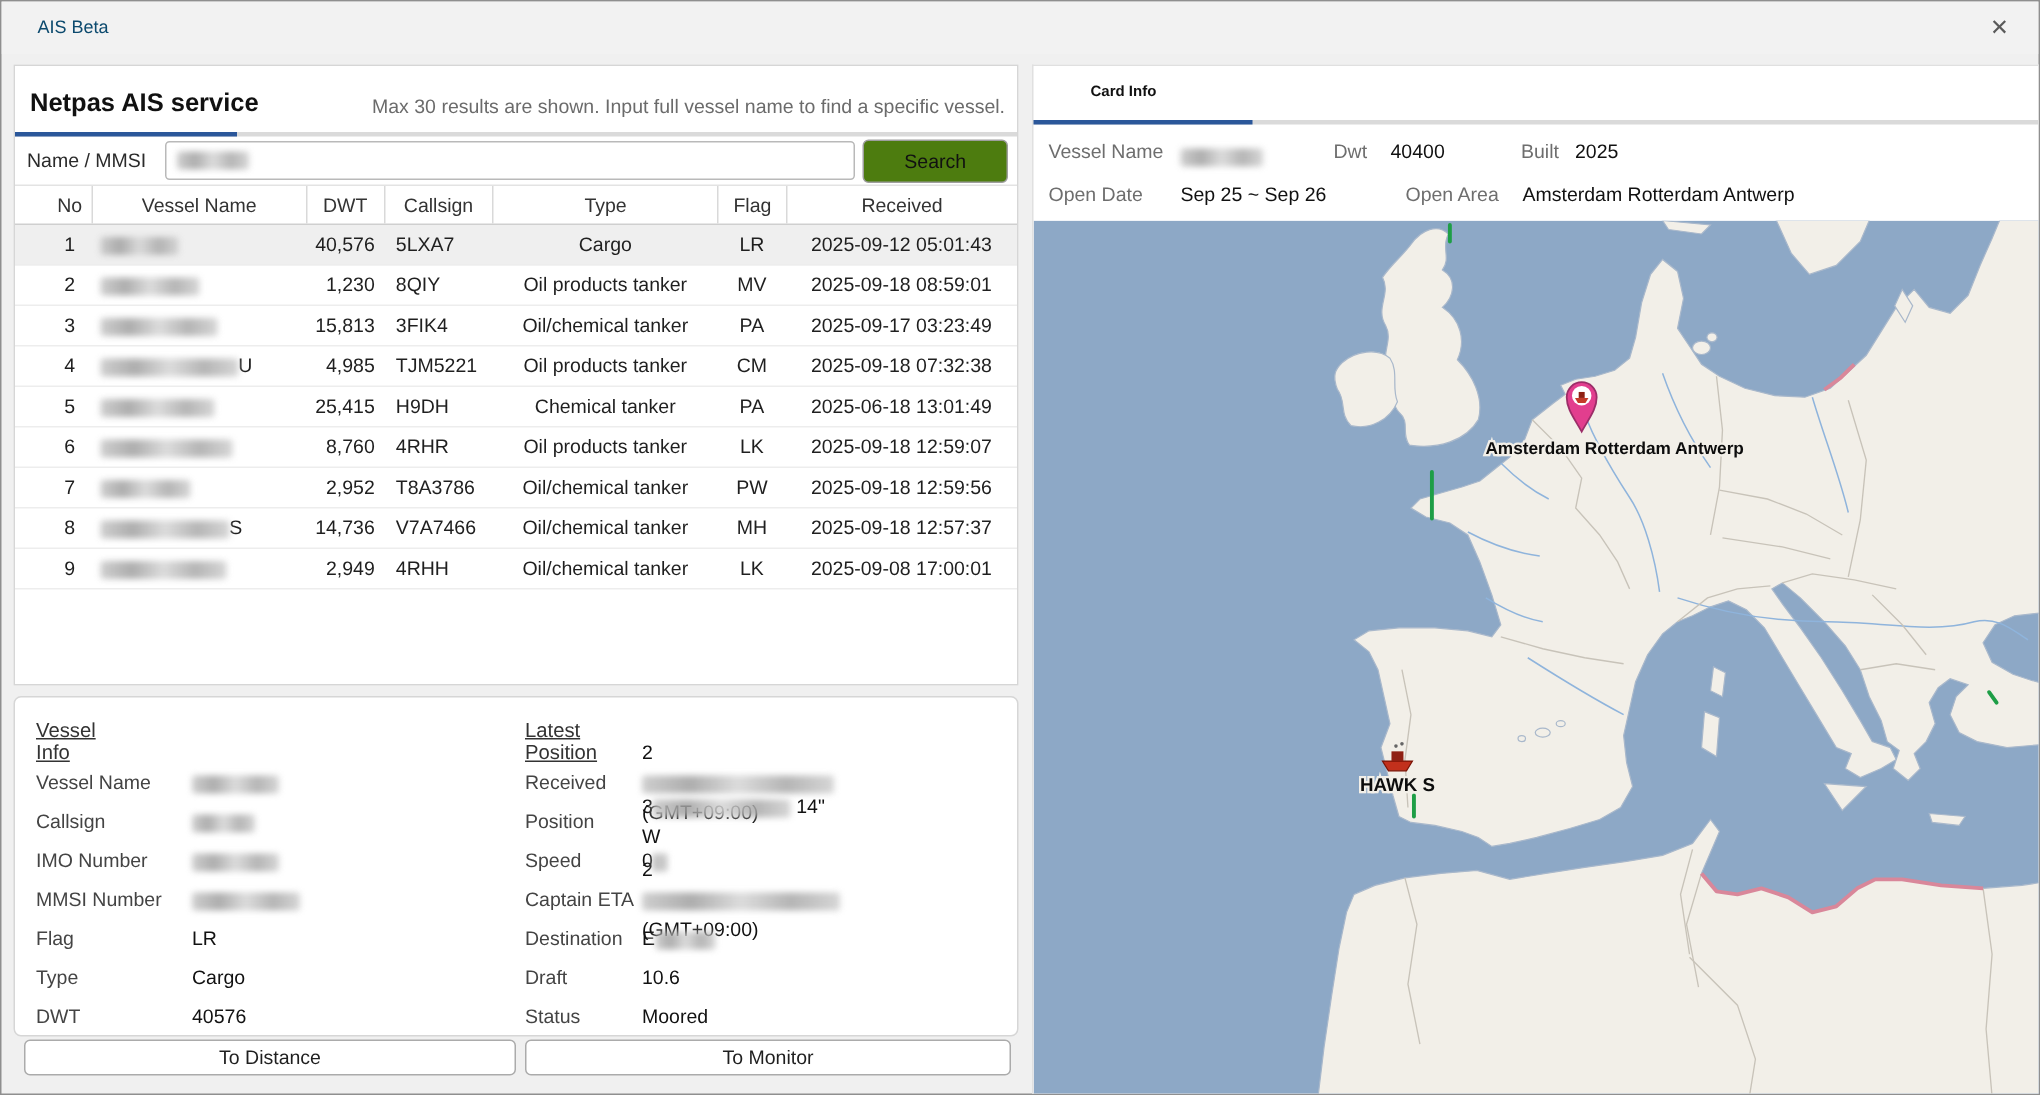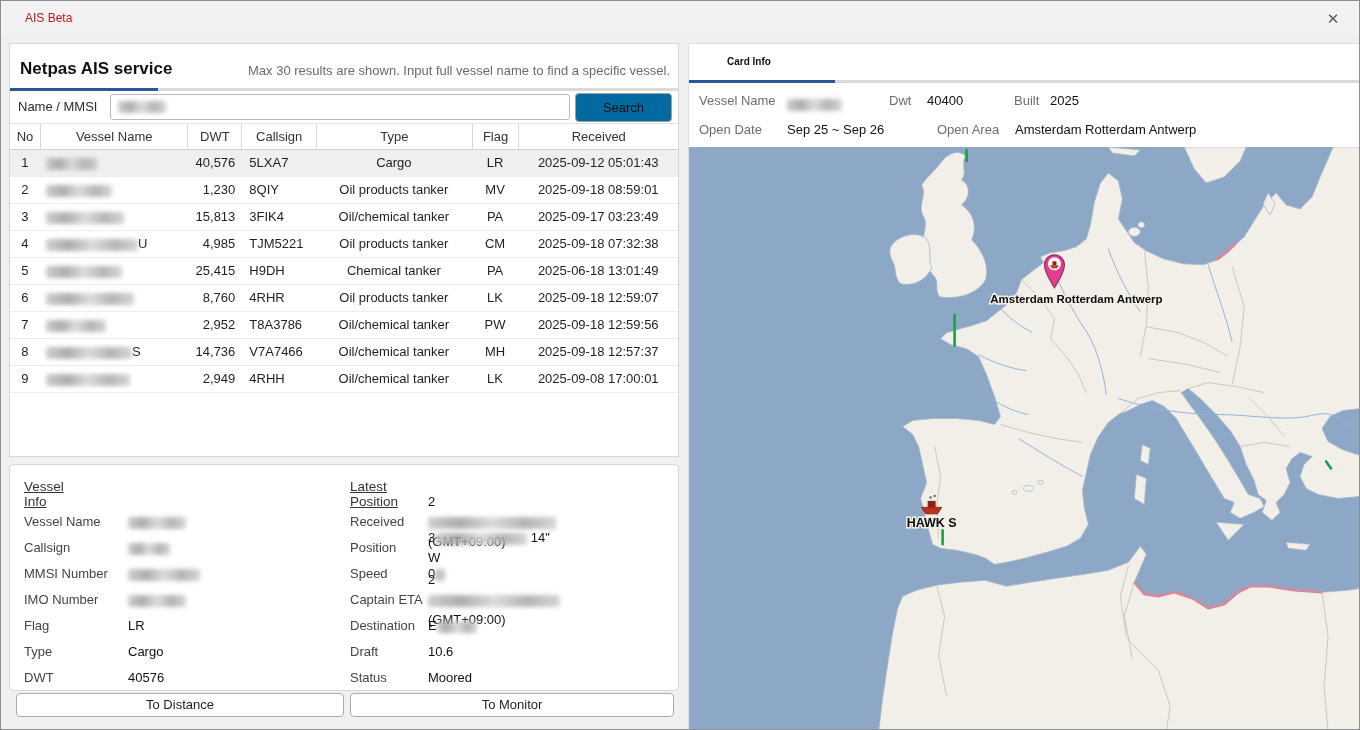--- a/index.html
+++ b/index.html
@@ -1,48 +1,48 @@
 <!DOCTYPE html>
 <html><head>
 <meta charset="utf-8">
 <style>
   html,body{margin:0;padding:0;background:#ddd;}
   .screen{position:relative;width:1360px;height:730px;background:#f0f0f0;
     border:1px solid #8f8f8f;box-sizing:border-box;overflow:hidden;
     font-family:"Liberation Sans",sans-serif;color:#1f1f1f;}
   
   .titlebar{position:absolute;left:0;top:0;width:100%;height:35px;background:#f2f2f2;}
-  .titlebar .title{position:absolute;left:24px;top:0;line-height:35px;font-size:12px;color:#b91c1c;}
+  .titlebar .title{position:absolute;left:24px;top:0;line-height:35px;font-size:12px;color:#0c4a6e;}
   .close-btn{position:absolute;right:14px;top:7px;width:24px;height:22px;text-align:center;
     line-height:22px;font-size:15px;color:#5a5a5a;cursor:pointer;}
   
   .card{position:absolute;background:#fff;border:1px solid #d6d6d6;box-sizing:border-box;}
   
   #leftTop{left:8px;top:42px;width:670px;height:414px;}
   .tabrow{position:relative;height:44px;}
   .tab-label{position:absolute;left:10px;bottom:9px;font-size:17px;font-weight:bold;color:#111;}
   .tab-note{position:absolute;right:8px;bottom:10px;font-size:13px;color:#6b6b6b;margin-left:40px;}
   .underline{position:relative;height:3px;background:#dadada;}
   .underline .blue{position:absolute;left:0;top:0;height:3px;background:#2b579a;}
   .searchrow{position:relative;height:32px;}
   .search-label{position:absolute;left:8px;top:0;line-height:32px;font-size:13px;color:#2b2b2b;}
   .input-box{position:absolute;left:100px;top:3px;width:460px;height:26px;border:1px solid #b9b9b9;
     border-radius:3px;background:#fff;box-sizing:border-box;padding-left:7px;display:flex;align-items:center;}
   .search-btn{position:absolute;left:565px;top:2px;width:97px;height:29px;border:1px solid #9e9e9e;
-    border-radius:4px;background:#0369a1;font-size:13px;color:#111;text-align:center;line-height:27px;cursor:pointer;box-sizing:border-box;}
+    border-radius:4px;background:#4d7c0f;font-size:13px;color:#111;text-align:center;line-height:27px;cursor:pointer;box-sizing:border-box;}
   
   .thead{display:flex;height:27px;line-height:26px;font-size:13px;color:#333;
     border-top:1px solid #e3e3e3;border-bottom:1px solid #cfcfcf;box-sizing:border-box;}
   .thead .cell{box-sizing:border-box;text-align:center;border-left:1px solid #d9d9d9;}
   .thead .cell:first-child{border-left:none;}
   .trow{display:flex;height:27px;line-height:26px;font-size:13px;color:#1f1f1f;
     border-bottom:1px solid #ededed;box-sizing:border-box;cursor:default;}
   .trow.selected{background:#efefef;}
   .cell{box-sizing:border-box;overflow:hidden;white-space:nowrap;}
-  .c-no{width:30px;text-align:center;}
+  .c-no{width:30px;text-align:center;margin-left:22px;}
   .c-name{width:148px;text-align:left;padding-left:6px;}
   .c-dwt{width:54px;text-align:right;padding-right:6px;}
   .c-call{width:75px;text-align:left;padding-left:8px;}
   .c-type{width:156px;text-align:center;}
   .c-flag{width:47px;text-align:center;}
   .c-rcv{width:160px;text-align:center;}
   .thead .c-name,.thead .c-dwt,.thead .c-call{text-align:center;padding:0;}
   
   .blur{display:inline-block;height:12px;border-radius:2px;vertical-align:middle;
     background:linear-gradient(90deg,#c6c6c6,#9f9f9f 25%,#d6d6d6 50%,#a8a8a8 75%,#cfcfcf);
@@ -195,26 +195,26 @@
       <div class="info-items" id="vesselInfoList">
           <div class="info-row">
             <span class="info-label w104">Vessel Name</span>
             <span class="info-value"><span></span><span class="blur" style="width: 58px;"></span><span></span></span>
           </div>
           <div class="info-row">
             <span class="info-label w104">Callsign</span>
             <span class="info-value"><span></span><span class="blur" style="width: 42px;"></span><span></span></span>
           </div>
           <div class="info-row">
+            <span class="info-label w104">IMO Number</span>
+            <span class="info-value"><span></span><span class="blur" style="width: 58px;"></span><span></span></span>
+          </div>
+          <div class="info-row">
             <span class="info-label w104">MMSI Number</span>
             <span class="info-value"><span></span><span class="blur" style="width: 72px;"></span><span></span></span>
-          </div>
-          <div class="info-row">
-            <span class="info-label w104">IMO Number</span>
-            <span class="info-value"><span></span><span class="blur" style="width: 58px;"></span><span></span></span>
           </div>
           <div class="info-row">
             <span class="info-label w104">Flag</span>
             <span class="info-value"><span></span><span>LR</span></span>
           </div>
           <div class="info-row">
             <span class="info-label w104">Type</span>
             <span class="info-value"><span></span><span>Cargo</span></span>
           </div>
           <div class="info-row">

